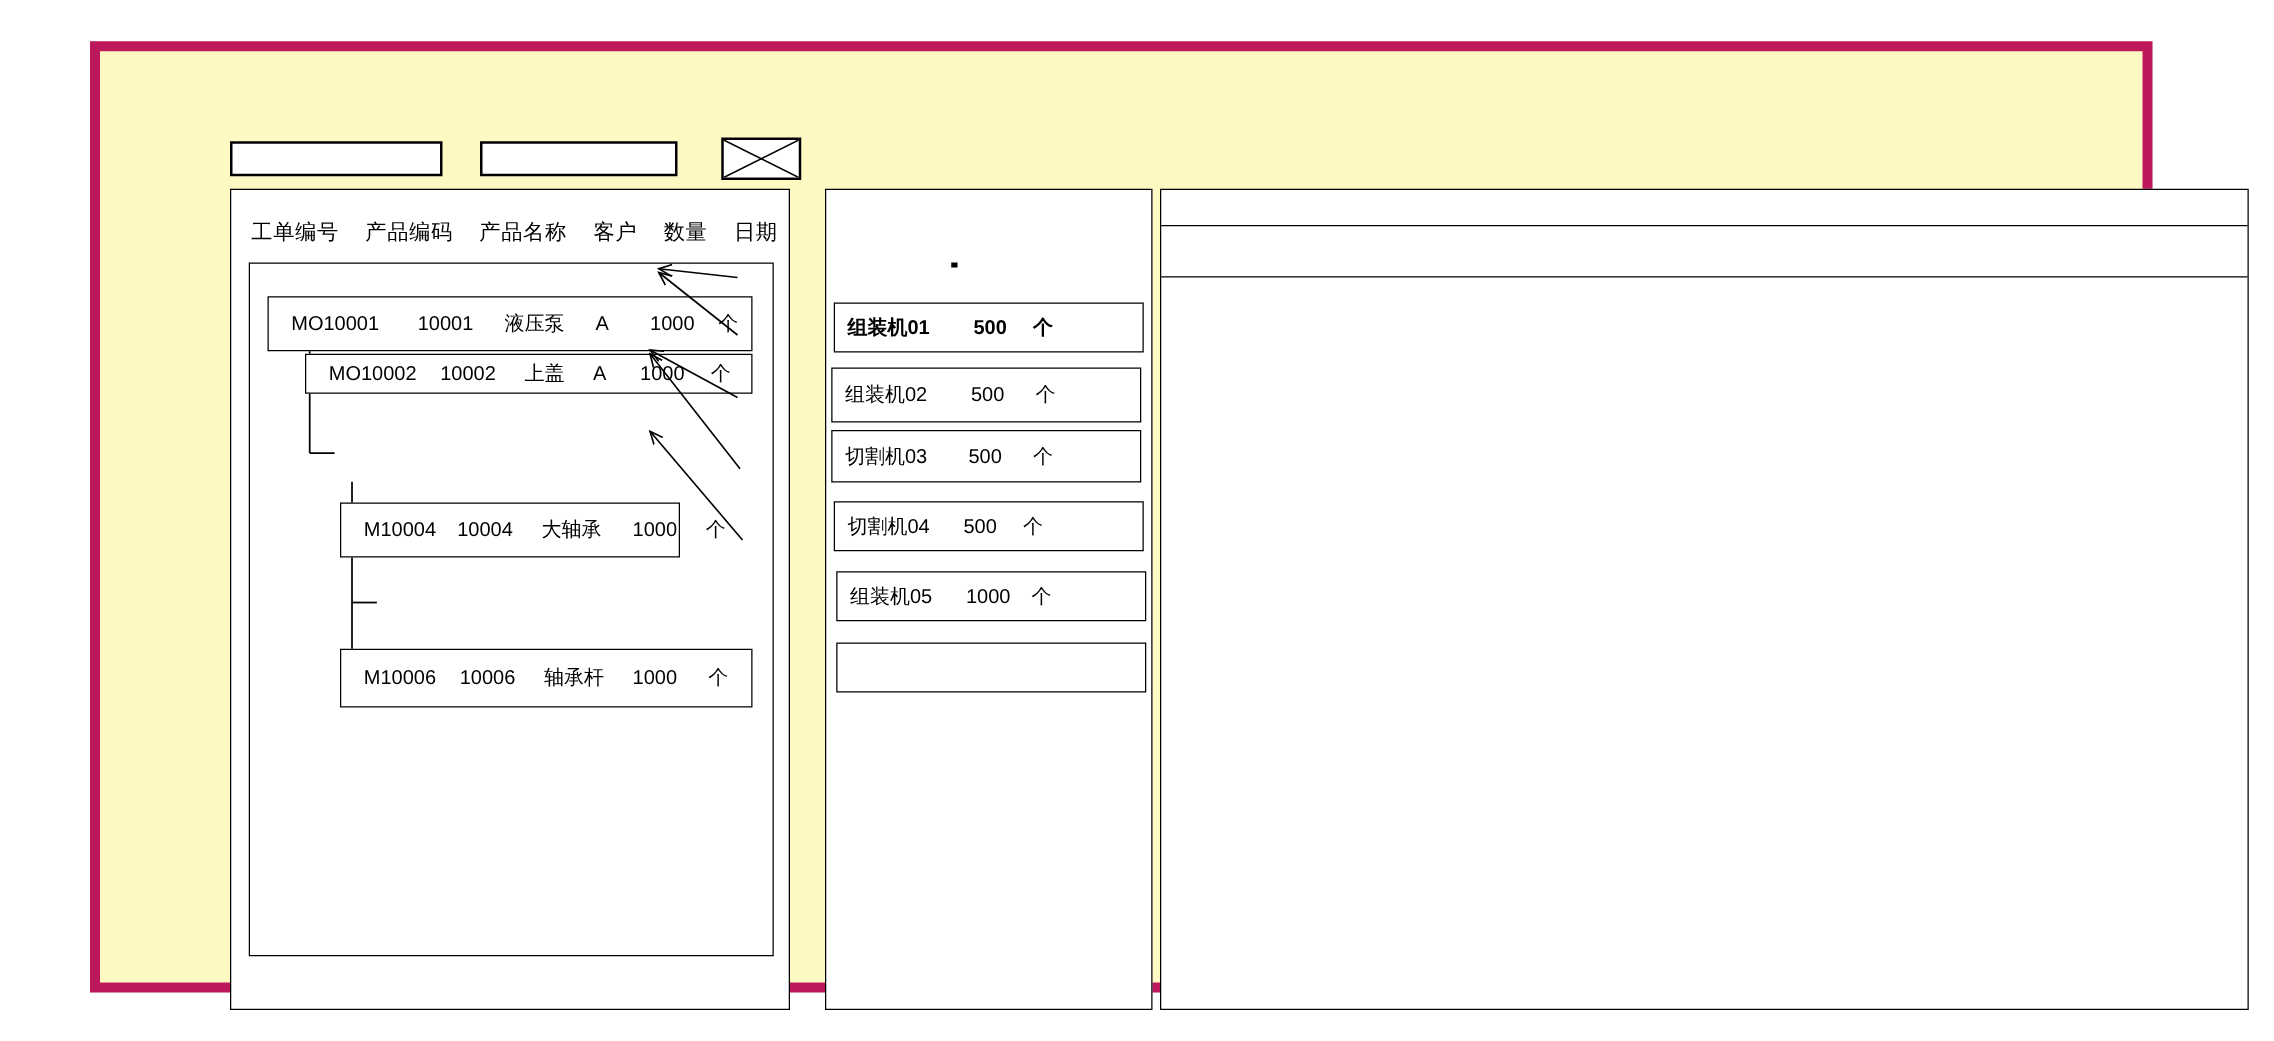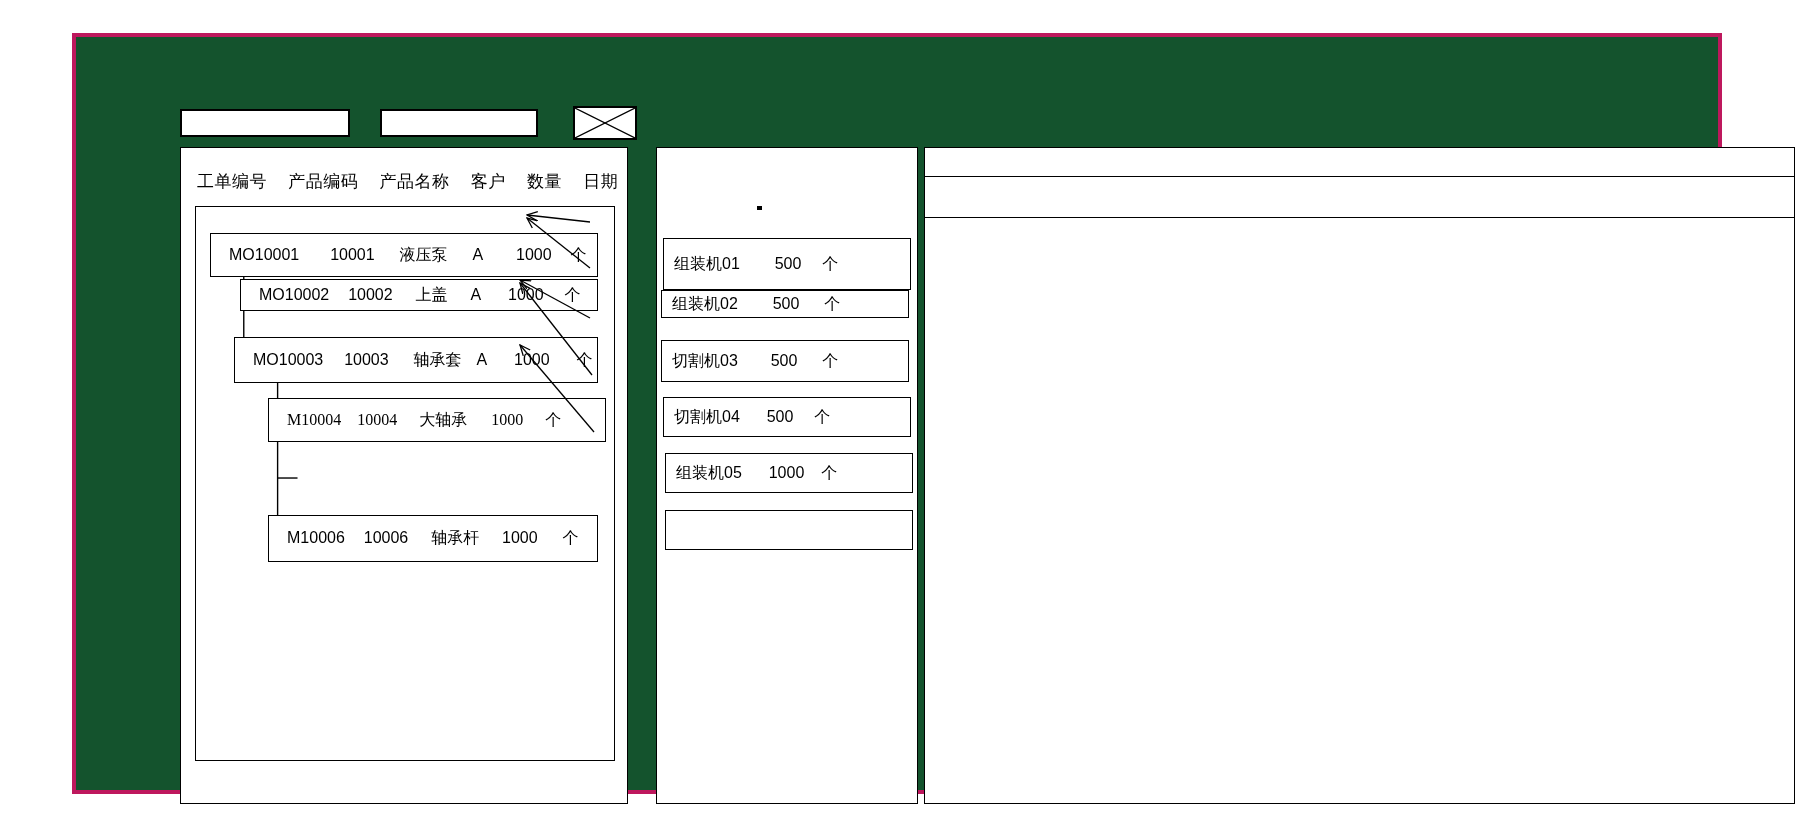--- a/index.html
+++ b/index.html
@@ -5,21 +5,21 @@
   html,body{margin:0;padding:0;background:#ffffff;}
   body{
     font-family:"Liberation Sans","DejaVu Sans",sans-serif;
     width:1819px;height:833px;position:relative;overflow:hidden;
   }
   .stage{position:absolute;left:0;top:0;width:1819px;height:833px;}
 
   
   .window-frame{
     position:absolute;left:72px;top:33px;width:1650px;height:761px;
-    border:4px solid #be185d;box-sizing:border-box;background:#14532d;padding-left:22px;
+    border:8px solid #be185d;box-sizing:border-box;background:#fef9c3;padding-left:22px;
   }
 
   
   .toolbar{position:absolute;left:104px;top:72px;height:28px;}
   .tb-box{
     position:absolute;top:0;height:28px;border:2px solid #000;
     box-sizing:border-box;background:#fff;
   }
   .tb-box.b1{left:0;width:170px;}
   .tb-box.b2{left:200px;width:158px;}
@@ -150,37 +150,22 @@
               <span>上盖</span>
               <span style="width:14px"></span>
               <span>A</span>
               <span style="width:18px"></span>
               <span>1000</span>
               <span style="width:12px"></span>
               <span>个</span>
             </div>
           </div>
 
-          <div class="tree-row" style="left:38px;top:130px;width:364px;height:46px;">
-            <div class="cells">
-              <span>MO10003</span>
-              <span style="width:12px"></span>
-              <span>10003</span>
-              <span style="width:16px"></span>
-              <span>轴承套</span>
-              <span style="width:6px"></span>
-              <span>A</span>
-              <span style="width:18px"></span>
-              <span>1000</span>
-              <span style="width:18px"></span>
-              <span>个</span>
-            </div>
-          </div>
-
-          <div class="tree-row" style="left:72px;top:191px;width:338px;height:44px;font-family:Liberation Serif, serif;">
+
+          <div class="tree-row" style="left:72px;top:191px;width:272px;height:44px;">
             <div class="cells">
               <span>M10004</span>
               <span style="width:8px"></span>
               <span>10004</span>
               <span style="width:14px"></span>
               <span>大轴承</span>
               <span style="width:16px"></span>
               <span>1000</span>
               <span style="width:14px"></span>
               <span>个</span>
@@ -203,31 +188,31 @@
           </div>
 
         </div>
       </div>
     </div>
 
     <div class="panel panel-mid">
 
       <div class="mid-dot"></div>
 
-      <div class="mid-row" style="left:6px;top:90px;width:248px;height:52px;">
+      <div class="mid-row" style="left:6px;top:90px;width:248px;height:40px;font-weight:bold;">
         <div class="cells">
           <span>组装机01</span>
           <span style="width:26px;display:inline-block"></span>
           <span>500</span>
           <span style="width:12px;display:inline-block"></span>
           <span>个</span>
         </div>
       </div>
 
-      <div class="mid-row" style="left:4px;top:142px;width:248px;height:28px;">
+      <div class="mid-row" style="left:4px;top:142px;width:248px;height:44px;">
         <div class="cells">
           <span>组装机02</span>
           <span style="width:26px;display:inline-block"></span>
           <span>500</span>
           <span style="width:16px;display:inline-block"></span>
           <span>个</span>
         </div>
       </div>
 
       <div class="mid-row" style="left:4px;top:192px;width:248px;height:42px;">

